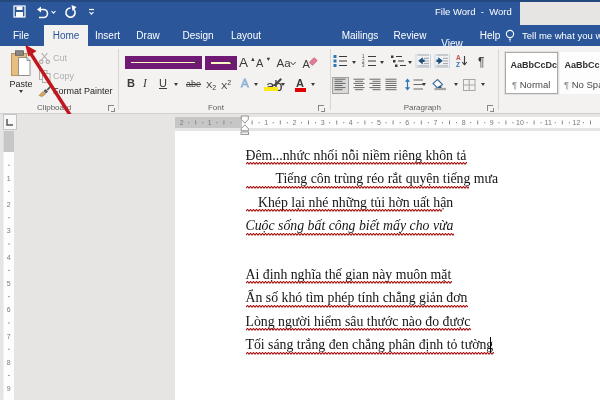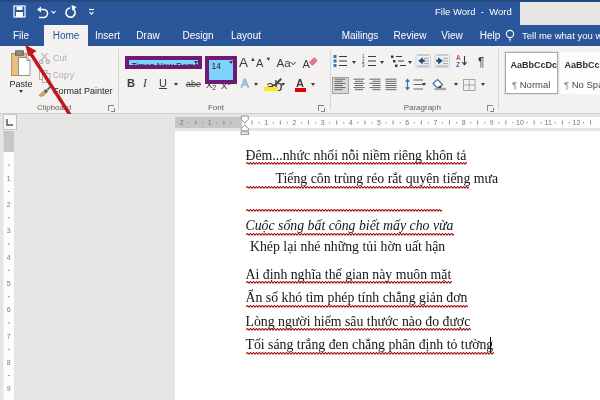--- a/index.html
+++ b/index.html
@@ -15,21 +15,21 @@
   .tab { position:absolute; top:0; height:21px; line-height:22px; color:#fff; font-size:10px; text-align:center; }
   #hometab { position:absolute; left:44px; top:0; width:44px; height:21px; background:#f3f2f1; color:#2b579a; font-size:10px; text-align:center; line-height:22px; }
   
   #ribbon { left:0; top:46px; width:600px; height:68px; background:#f3f2f1; border-bottom:1px solid #d2d0ce; font-size:9px; color:#3b3a39; }
   .gdiv { position:absolute; top:3px; width:1px; height:61px; background:#d8d6d4; }
   .glabel { position:absolute; top:57px; font-size:8px; color:#605e5c; text-align:center; }
   .launcher { position:absolute; top:59px; width:6px; height:6px; border-top:1px solid #8a8886; border-left:1px solid #8a8886; }
   .launcher::after { content:""; position:absolute; right:-1px; bottom:-1px; width:3px; height:3px; border-right:1px solid #8a8886; border-bottom:1px solid #8a8886; }
   .gray { color:#b0aeac; }
   .caret { position:absolute; width:0; height:0; border-left:2.5px solid transparent; border-right:2.5px solid transparent; border-top:3px solid #3b3a39; }
-  .combo { position:absolute; background:#7dd3fc; border:4px solid #701a75; font-size:8.5px; color:#222; overflow:hidden; }
+  .combo { position:absolute; background:#fef9c3; border:6px solid #701a75; font-size:8.5px; color:#222; overflow:hidden; }
   
   #page { left:175px; top:131px; width:425px; height:269px; background:#fff; }
   .dline { position:absolute; white-space:nowrap; font-family:"Liberation Serif", serif; font-size:13.8px; line-height:1; color:#151515; }
   .squig { position:absolute; }
 </style>
 </head>
 <body>
   <div class="abs" id="titlebar">
     <div class="abs" style="left:0; top:0; width:600px; height:2px; background:#24497f;"></div>
     <div class="abs title">File Word&nbsp; -&nbsp; Word</div>
@@ -49,21 +49,21 @@
 
   <div class="abs" id="tabrow">
     <div class="tab" style="left:8px; width:26px;">File</div>
     <div id="hometab">Home</div>
     <div class="tab" style="left:92px; width:31px;">Insert</div>
     <div class="tab" style="left:133px; width:30px;">Draw</div>
     <div class="tab" style="left:179px; width:38px;">Design</div>
     <div class="tab" style="left:227px; width:38px;">Layout</div>
     <div class="tab" style="left:340px; width:40px;">Mailings</div>
     <div class="tab" style="left:391px; width:38px;">Review</div>
-    <div class="tab" style="left:438px; width:28px;">View</div>
+    <div class="tab" style="left:438px; width:28px;margin-top:8px;">View</div>
     <div class="tab" style="left:477px; width:26px;">Help</div>
     <svg class="abs" style="left:504px; top:4px;" width="12" height="14" viewBox="0 0 12 14">
       <circle cx="6" cy="5" r="3.6" fill="none" stroke="#fff" stroke-width="1.1"></circle>
       <path d="M 4.7 8.5 h 2.6 M 4.9 10.2 h 2.2 M 5.3 12 h 1.4" stroke="#fff" stroke-width="1"></path>
     </svg>
     <div class="tab" style="left:522px; width:84px; text-align:left; font-size:9.5px;">Tell me what you w</div>
   </div>
 
   <div class="abs" id="ribbon">
     <div class="gdiv" style="left:118px;"></div>
@@ -97,26 +97,26 @@
         <rect x="4.5" y="20.5" width="7.5" height="9"></rect>
       </g>
 
       <g>
         <path d="M 1 42.5 L 5 38.5 L 7.5 41 L 4 43.5 Z" fill="#d8a75c" stroke="#a8823e" stroke-width="0.7"></path>
         <path d="M 5.5 38 L 8 40.5 L 10 38.5 L 7.5 36 Z" fill="#5a5856"></path>
         <path d="M 8.5 36.5 L 12 33 L 13 34 L 10 37.5 Z" fill="#5a5856"></path>
       </g>
     </svg>
     <div class="abs gray" style="left:53px; top:6.5px;">Cut</div>
-    <div class="abs gray" style="left:53px; top:24.5px;font-family:Liberation Mono, monospace;">Copy</div>
+    <div class="abs gray" style="left:53px; top:24.5px;">Copy</div>
     <div class="abs" style="left:53px; top:40px; color:#262626;">Format Painter</div>
 
     <div class="combo" style="left:125px; top:9.5px; width:77px; height:13px; line-height:12px; padding-left:2.5px;">Times New Roma</div>
     <div class="caret" style="left:194px; top:15px;"></div>
-    <div class="combo" style="left:204.5px; top:9.5px; width:32px; height:28px; line-height:12px; padding-left:3px;">14</div>
+    <div class="combo" style="left:204.5px; top:9.5px; width:32px; height:14px; line-height:12px; padding-left:3px;">14</div>
     <div class="caret" style="left:229px; top:15px;"></div>
     <svg class="abs" style="left:236px; top:4px;" width="90" height="20" viewBox="0 0 90 20">
       <g font-family="Liberation Sans" fill="#3b3a39">
         <text x="3" y="17" font-size="13.5">A</text>
         <text x="14" y="10.5" font-size="5.8">▲</text>
         <text x="20" y="17" font-size="11">A</text>
         <text x="29.5" y="10.5" font-size="5.8">▼</text>
         <text x="40.5" y="17" font-size="11.5">Aa</text>
         <text x="66.5" y="17.5" font-size="11">A</text>
       </g>
@@ -330,21 +330,21 @@
       <rect x="8.2" y="165.15" width="1.4" height="1" fill="#7c7a78"></rect>
       <rect x="8.2" y="191.45000000000002" width="1.4" height="1" fill="#7c7a78"></rect>
       <rect x="8.2" y="217.75" width="1.4" height="1" fill="#7c7a78"></rect>
       <rect x="8.2" y="244.05" width="1.4" height="1" fill="#7c7a78"></rect>
     </g>
   </svg>
 
   <div id="doctext">
     <div class="dline abs" style="left:245.5px; top:148.8px;">Đêm...nhức nhối nỗi niềm riêng khôn tả</div>
     <div class="dline abs" style="left:245.5px; top:172.3px;margin-left:30px;">Tiếng côn trùng réo rắt quyện tiếng mưa</div>
-    <div class="dline abs" style="left:250px; top:195.8px;margin-top:44px;">Khép lại nhé những tủi hờn uất hận</div>
+    <div class="dline abs" style="left:258px; top:195.8px;">Khép lại nhé những tủi hờn uất hận</div>
     <div class="dline abs" style="left:245.5px; top:219.3px;font-style:italic;">Cuộc sống bất công biết mấy cho vừa</div>
     <div class="dline abs" style="left:245.5px; top:267.8px;">Ai định nghĩa thế gian này muôn mặt</div>
     <div class="dline abs" style="left:245.5px; top:291.3px;">Ẩn số khó tìm phép tính chẳng giản đơn</div>
     <div class="dline abs" style="left:245.5px; top:314.8px;">Lòng người hiểm sâu thước nào đo được</div>
     <div class="dline abs" style="left:245.5px; top:338.3px;">Tối sáng trắng đen chẳng phân định tỏ tường</div>
     <svg class="squig" style="left:245.5px; top:162.4px;" width="221" height="4" viewBox="0 0 221 4">
       <path d="M0 2.1 L1.5 0.4 L3.0 2.1 L4.5 0.4 L6.0 2.1 L7.5 0.4 L9.0 2.1 L10.5 0.4 L12.0 2.1 L13.5 0.4 L15.0 2.1 L16.5 0.4 L18.0 2.1 L19.5 0.4 L21.0 2.1 L22.5 0.4 L24.0 2.1 L25.5 0.4 L27.0 2.1 L28.5 0.4 L30.0 2.1 L31.5 0.4 L33.0 2.1 L34.5 0.4 L36.0 2.1 L37.5 0.4 L39.0 2.1 L40.5 0.4 L42.0 2.1 L43.5 0.4 L45.0 2.1 L46.5 0.4 L48.0 2.1 L49.5 0.4 L51.0 2.1 L52.5 0.4 L54.0 2.1 L55.5 0.4 L57.0 2.1 L58.5 0.4 L60.0 2.1 L61.5 0.4 L63.0 2.1 L64.5 0.4 L66.0 2.1 L67.5 0.4 L69.0 2.1 L70.5 0.4 L72.0 2.1 L73.5 0.4 L75.0 2.1 L76.5 0.4 L78.0 2.1 L79.5 0.4 L81.0 2.1 L82.5 0.4 L84.0 2.1 L85.5 0.4 L87.0 2.1 L88.5 0.4 L90.0 2.1 L91.5 0.4 L93.0 2.1 L94.5 0.4 L96.0 2.1 L97.5 0.4 L99.0 2.1 L100.5 0.4 L102.0 2.1 L103.5 0.4 L105.0 2.1 L106.5 0.4 L108.0 2.1 L109.5 0.4 L111.0 2.1 L112.5 0.4 L114.0 2.1 L115.5 0.4 L117.0 2.1 L118.5 0.4 L120.0 2.1 L121.5 0.4 L123.0 2.1 L124.5 0.4 L126.0 2.1 L127.5 0.4 L129.0 2.1 L130.5 0.4 L132.0 2.1 L133.5 0.4 L135.0 2.1 L136.5 0.4 L138.0 2.1 L139.5 0.4 L141.0 2.1 L142.5 0.4 L144.0 2.1 L145.5 0.4 L147.0 2.1 L148.5 0.4 L150.0 2.1 L151.5 0.4 L153.0 2.1 L154.5 0.4 L156.0 2.1 L157.5 0.4 L159.0 2.1 L160.5 0.4 L162.0 2.1 L163.5 0.4 L165.0 2.1 L166.5 0.4 L168.0 2.1 L169.5 0.4 L171.0 2.1 L172.5 0.4 L174.0 2.1 L175.5 0.4 L177.0 2.1 L178.5 0.4 L180.0 2.1 L181.5 0.4 L183.0 2.1 L184.5 0.4 L186.0 2.1 L187.5 0.4 L189.0 2.1 L190.5 0.4 L192.0 2.1 L193.5 0.4 L195.0 2.1 L196.5 0.4 L198.0 2.1 L199.5 0.4 L201.0 2.1 L202.5 0.4 L204.0 2.1 L205.5 0.4 L207.0 2.1 L208.5 0.4 L210.0 2.1 L211.5 0.4 L213.0 2.1 L214.5 0.4 L216.0 2.1 L217.5 0.4 L219.0 2.1 L220.5 0.4 L222.0 2.1" fill="none" stroke="#a81616" stroke-width="1.05"></path>
     </svg>
     <svg class="squig" style="left:245.5px; top:185.9px;" width="223" height="4" viewBox="0 0 223 4">
       <path d="M0 2.1 L1.5 0.4 L3.0 2.1 L4.5 0.4 L6.0 2.1 L7.5 0.4 L9.0 2.1 L10.5 0.4 L12.0 2.1 L13.5 0.4 L15.0 2.1 L16.5 0.4 L18.0 2.1 L19.5 0.4 L21.0 2.1 L22.5 0.4 L24.0 2.1 L25.5 0.4 L27.0 2.1 L28.5 0.4 L30.0 2.1 L31.5 0.4 L33.0 2.1 L34.5 0.4 L36.0 2.1 L37.5 0.4 L39.0 2.1 L40.5 0.4 L42.0 2.1 L43.5 0.4 L45.0 2.1 L46.5 0.4 L48.0 2.1 L49.5 0.4 L51.0 2.1 L52.5 0.4 L54.0 2.1 L55.5 0.4 L57.0 2.1 L58.5 0.4 L60.0 2.1 L61.5 0.4 L63.0 2.1 L64.5 0.4 L66.0 2.1 L67.5 0.4 L69.0 2.1 L70.5 0.4 L72.0 2.1 L73.5 0.4 L75.0 2.1 L76.5 0.4 L78.0 2.1 L79.5 0.4 L81.0 2.1 L82.5 0.4 L84.0 2.1 L85.5 0.4 L87.0 2.1 L88.5 0.4 L90.0 2.1 L91.5 0.4 L93.0 2.1 L94.5 0.4 L96.0 2.1 L97.5 0.4 L99.0 2.1 L100.5 0.4 L102.0 2.1 L103.5 0.4 L105.0 2.1 L106.5 0.4 L108.0 2.1 L109.5 0.4 L111.0 2.1 L112.5 0.4 L114.0 2.1 L115.5 0.4 L117.0 2.1 L118.5 0.4 L120.0 2.1 L121.5 0.4 L123.0 2.1 L124.5 0.4 L126.0 2.1 L127.5 0.4 L129.0 2.1 L130.5 0.4 L132.0 2.1 L133.5 0.4 L135.0 2.1 L136.5 0.4 L138.0 2.1 L139.5 0.4 L141.0 2.1 L142.5 0.4 L144.0 2.1 L145.5 0.4 L147.0 2.1 L148.5 0.4 L150.0 2.1 L151.5 0.4 L153.0 2.1 L154.5 0.4 L156.0 2.1 L157.5 0.4 L159.0 2.1 L160.5 0.4 L162.0 2.1 L163.5 0.4 L165.0 2.1 L166.5 0.4 L168.0 2.1 L169.5 0.4 L171.0 2.1 L172.5 0.4 L174.0 2.1 L175.5 0.4 L177.0 2.1 L178.5 0.4 L180.0 2.1 L181.5 0.4 L183.0 2.1 L184.5 0.4 L186.0 2.1 L187.5 0.4 L189.0 2.1 L190.5 0.4 L192.0 2.1 L193.5 0.4 L195.0 2.1 L196.5 0.4 L198.0 2.1 L199.5 0.4 L201.0 2.1 L202.5 0.4 L204.0 2.1 L205.5 0.4 L207.0 2.1 L208.5 0.4 L210.0 2.1 L211.5 0.4 L213.0 2.1 L214.5 0.4 L216.0 2.1 L217.5 0.4 L219.0 2.1 L220.5 0.4 L222.0 2.1 L223.5 0.4" fill="none" stroke="#a81616" stroke-width="1.05"></path>

